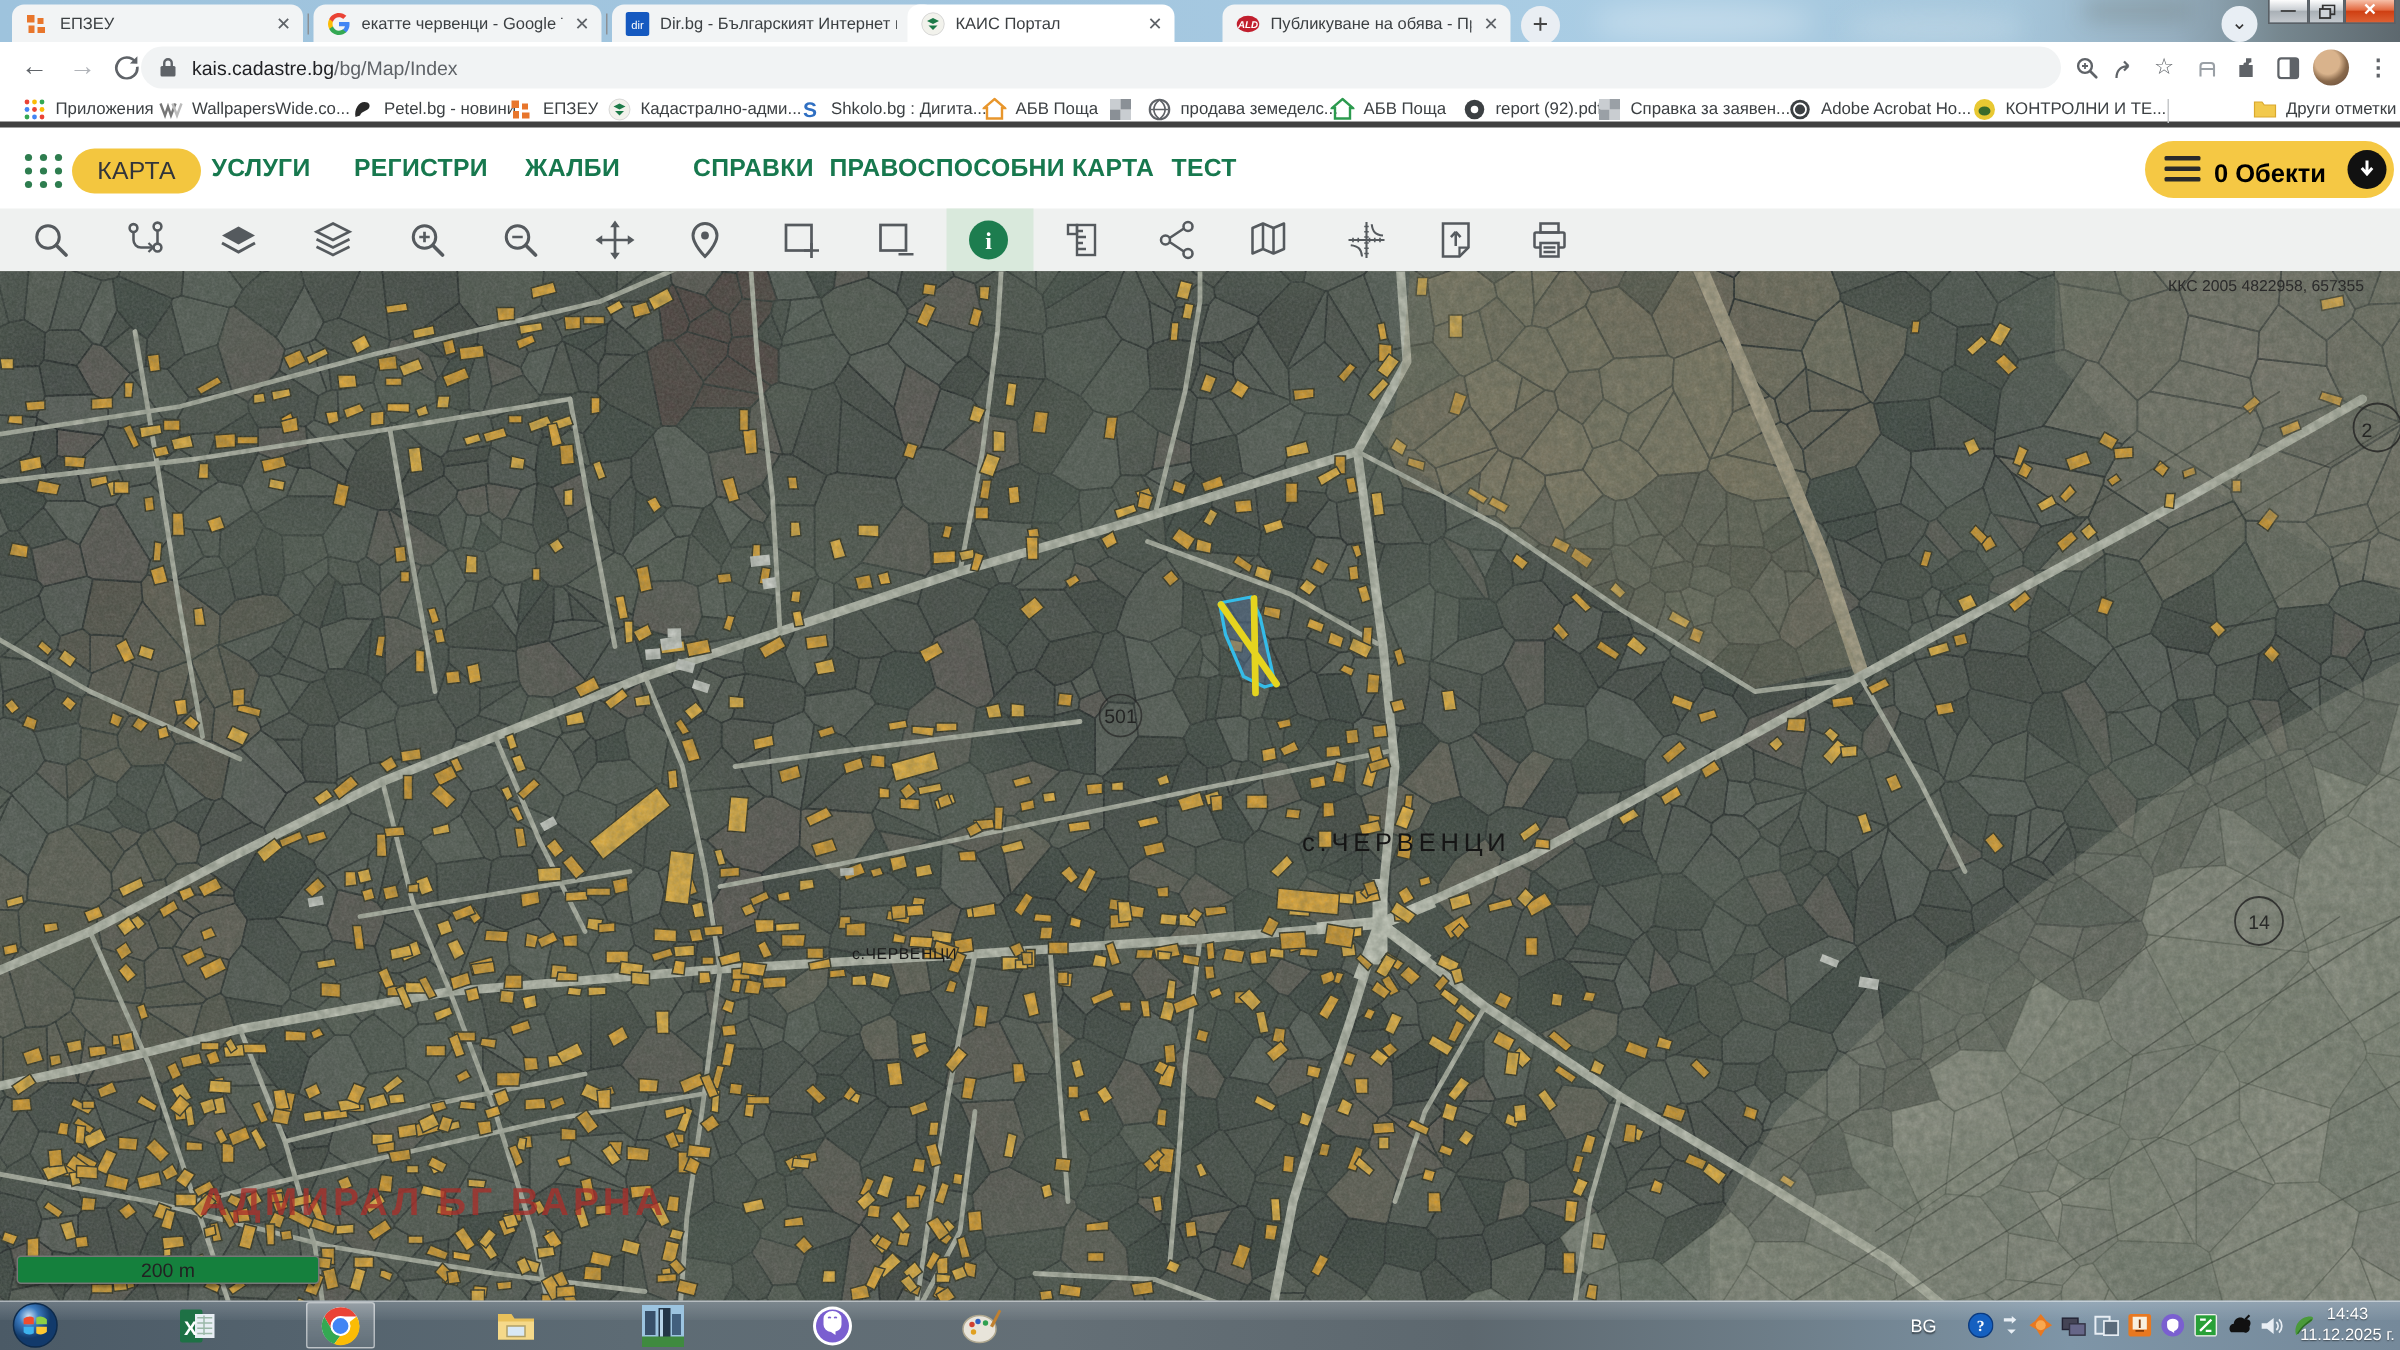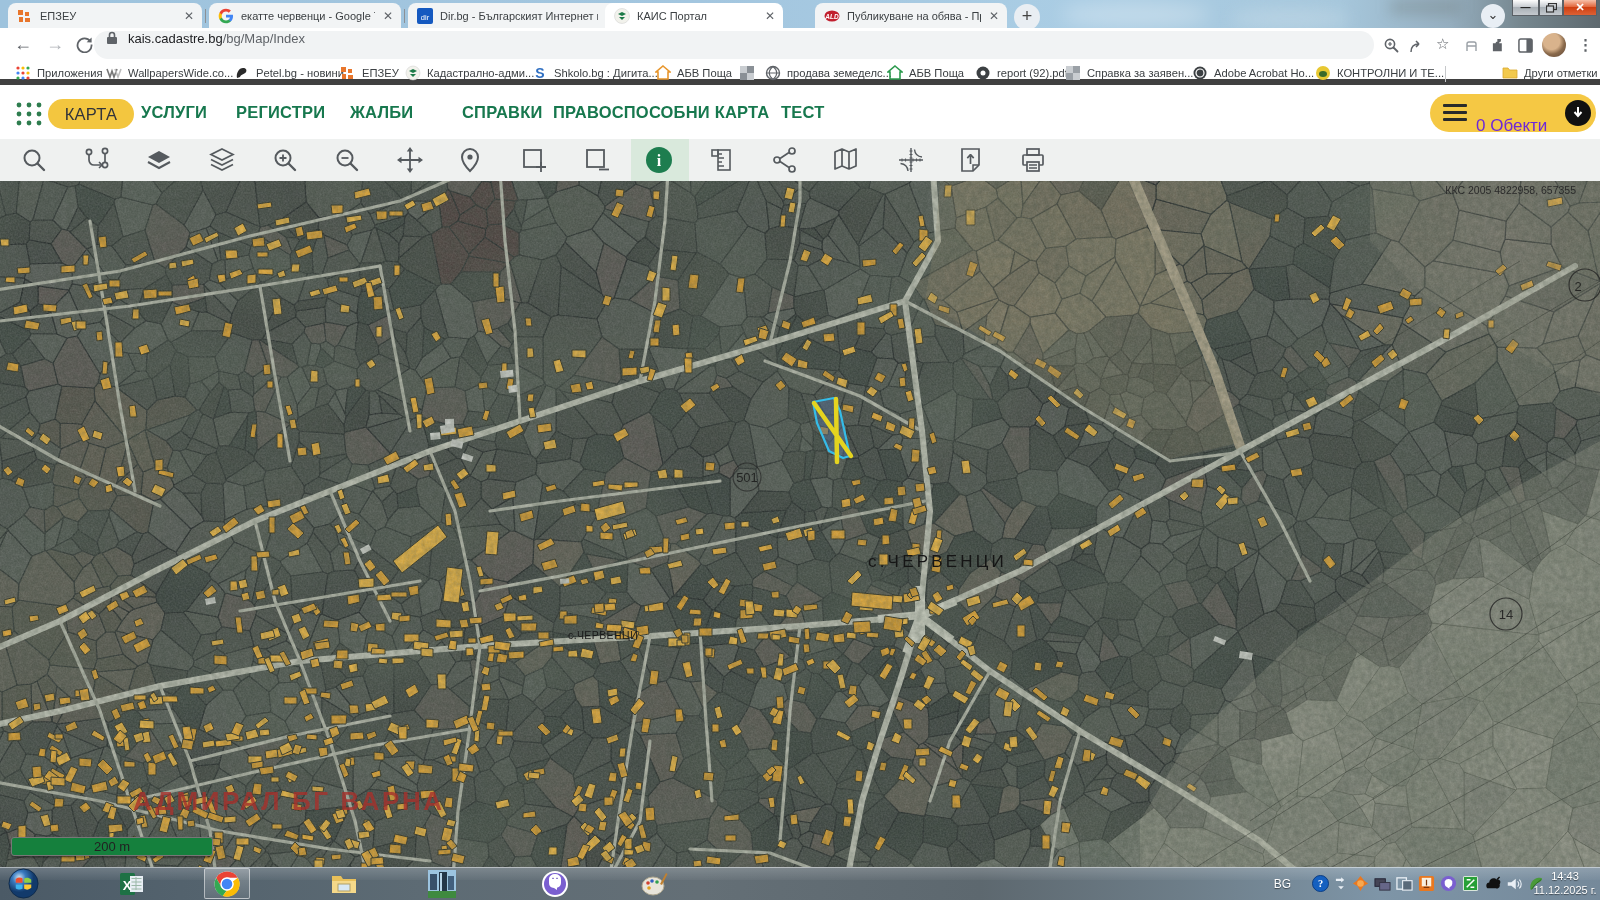--- a/index.html
+++ b/index.html
@@ -15,37 +15,37 @@
 #tabchev{position:absolute;left:1481px;top:4px;width:24px;height:24px;border-radius:50%;background:#e8eef4;color:#333;text-align:center;line-height:22px;font-size:13px}
 .winbtn{position:absolute;top:0;height:16px;border:1px solid #5a6066;border-top:none}
 #wmin{left:1512px;width:27px;background:linear-gradient(#fdfdfd,#c8cdd2 45%,#a9b0b6 50%,#c4c9ce)}
 #wmax{left:1539px;width:24px;background:linear-gradient(#fdfdfd,#c8cdd2 45%,#a9b0b6 50%,#c4c9ce)}
 #wclose{left:1563px;width:34px;background:linear-gradient(#f7c0a8,#e2683f 45%,#cf3f12 50%,#dd6134)}
 .winbtn span{display:block;text-align:center;font-size:10px;font-weight:bold;color:#222;line-height:15px}
 #wclose span{color:#fff;font-size:11px}
 
 #addr{position:absolute;top:28px;left:0;width:1600px;height:34px;background:#fff}
 .navarr{position:absolute;top:6px;font-size:18px;color:#5f6368}
-#omni{position:absolute;left:94px;top:3px;width:1280px;height:28px;border-radius:14px;background:#f1f3f4;display:flex;align-items:flex-start}
+#omni{position:absolute;left:94px;top:3px;width:1280px;height:28px;border-radius:14px;background:#f1f3f4;display:flex;align-items:center}
 #omni .lock{margin-left:12px;margin-right:10px}
 #omni .url{font-size:13px;color:#202124}
 #omni .url span{color:#5f6368}
 .rico{position:absolute;top:8px;color:#5f6368;font-size:15px}
 
-#bkm{position:absolute;top:62px;left:0;width:1600px;height:23px;background:#fff;border-bottom:6px solid #404040;font-size:11.2px;color:#3c4043}
+#bkm{position:absolute;top:62px;left:0;width:1600px;height:23px;background:#fff;border-bottom:4px solid #404040;font-size:11.2px;color:#3c4043}
 .bk{position:absolute;top:3px;display:flex;align-items:center;white-space:nowrap}
 .bk .bi{width:16px;height:16px;margin-right:6px;flex:none}
 
 #gnav{position:absolute;top:86px;left:0;width:1600px;height:53px;background:#fff}
 .gitem{position:absolute;top:17px;font-size:16.5px;font-weight:bold;color:#17784e;letter-spacing:0.2px}
 #karta{position:absolute;left:48px;top:13px;width:86px;height:30px;background:#f3c63f;border-radius:15px;color:#32343a;font-size:16.5px;font-weight:normal;text-align:center;line-height:30px;letter-spacing:0.2px}
 #obekti{position:absolute;right:4px;top:8px;width:166px;height:38px;background:#f5c844;border-radius:19px}
 #obekti .ham{position:absolute;left:13px;top:10px;width:24px;height:17px}
 #obekti .ham div{height:3px;background:#2a2a2a;margin-bottom:4px;border-radius:1px}
-#obekti .lbl{position:absolute;left:46px;top:22px;font-size:17px;font-weight:normal;color:#6d28d9}
+#obekti .lbl{position:absolute;left:46px;top:12px;font-size:17px;font-weight:bold;color:#000000}
 #obekti .dl{position:absolute;right:5px;top:6px;width:26px;height:26px;border-radius:50%;background:#111;color:#fff;text-align:center;line-height:26px;font-size:15px}
 
 #tbar{position:absolute;top:139px;left:0;width:1600px;height:42px;background:#eff1f0}
 .tico{position:absolute;top:7px;width:28px;height:28px}
 #infohl{position:absolute;left:631px;top:0px;width:58px;height:42px;background:#d9e9dc}
 
 #map{position:absolute;top:181px;left:0;width:1600px;height:687px;background:#4d5244}
 
 #scalebar{position:absolute;left:11px;top:656px;width:202px;height:19px;background:#15803d;border:1px solid #777;border-radius:3px;box-shadow:0 2px 2px rgba(0,0,0,.35);font-size:13px;color:#222;text-align:center;line-height:18px}
 #coordbar{position:absolute;left:492px;top:655px;height:25px;display:flex;align-items:center;background:rgba(193,197,194,0.78);border-radius:2px;padding:0 9px;font-size:13.5px;color:#1d1d1d}

